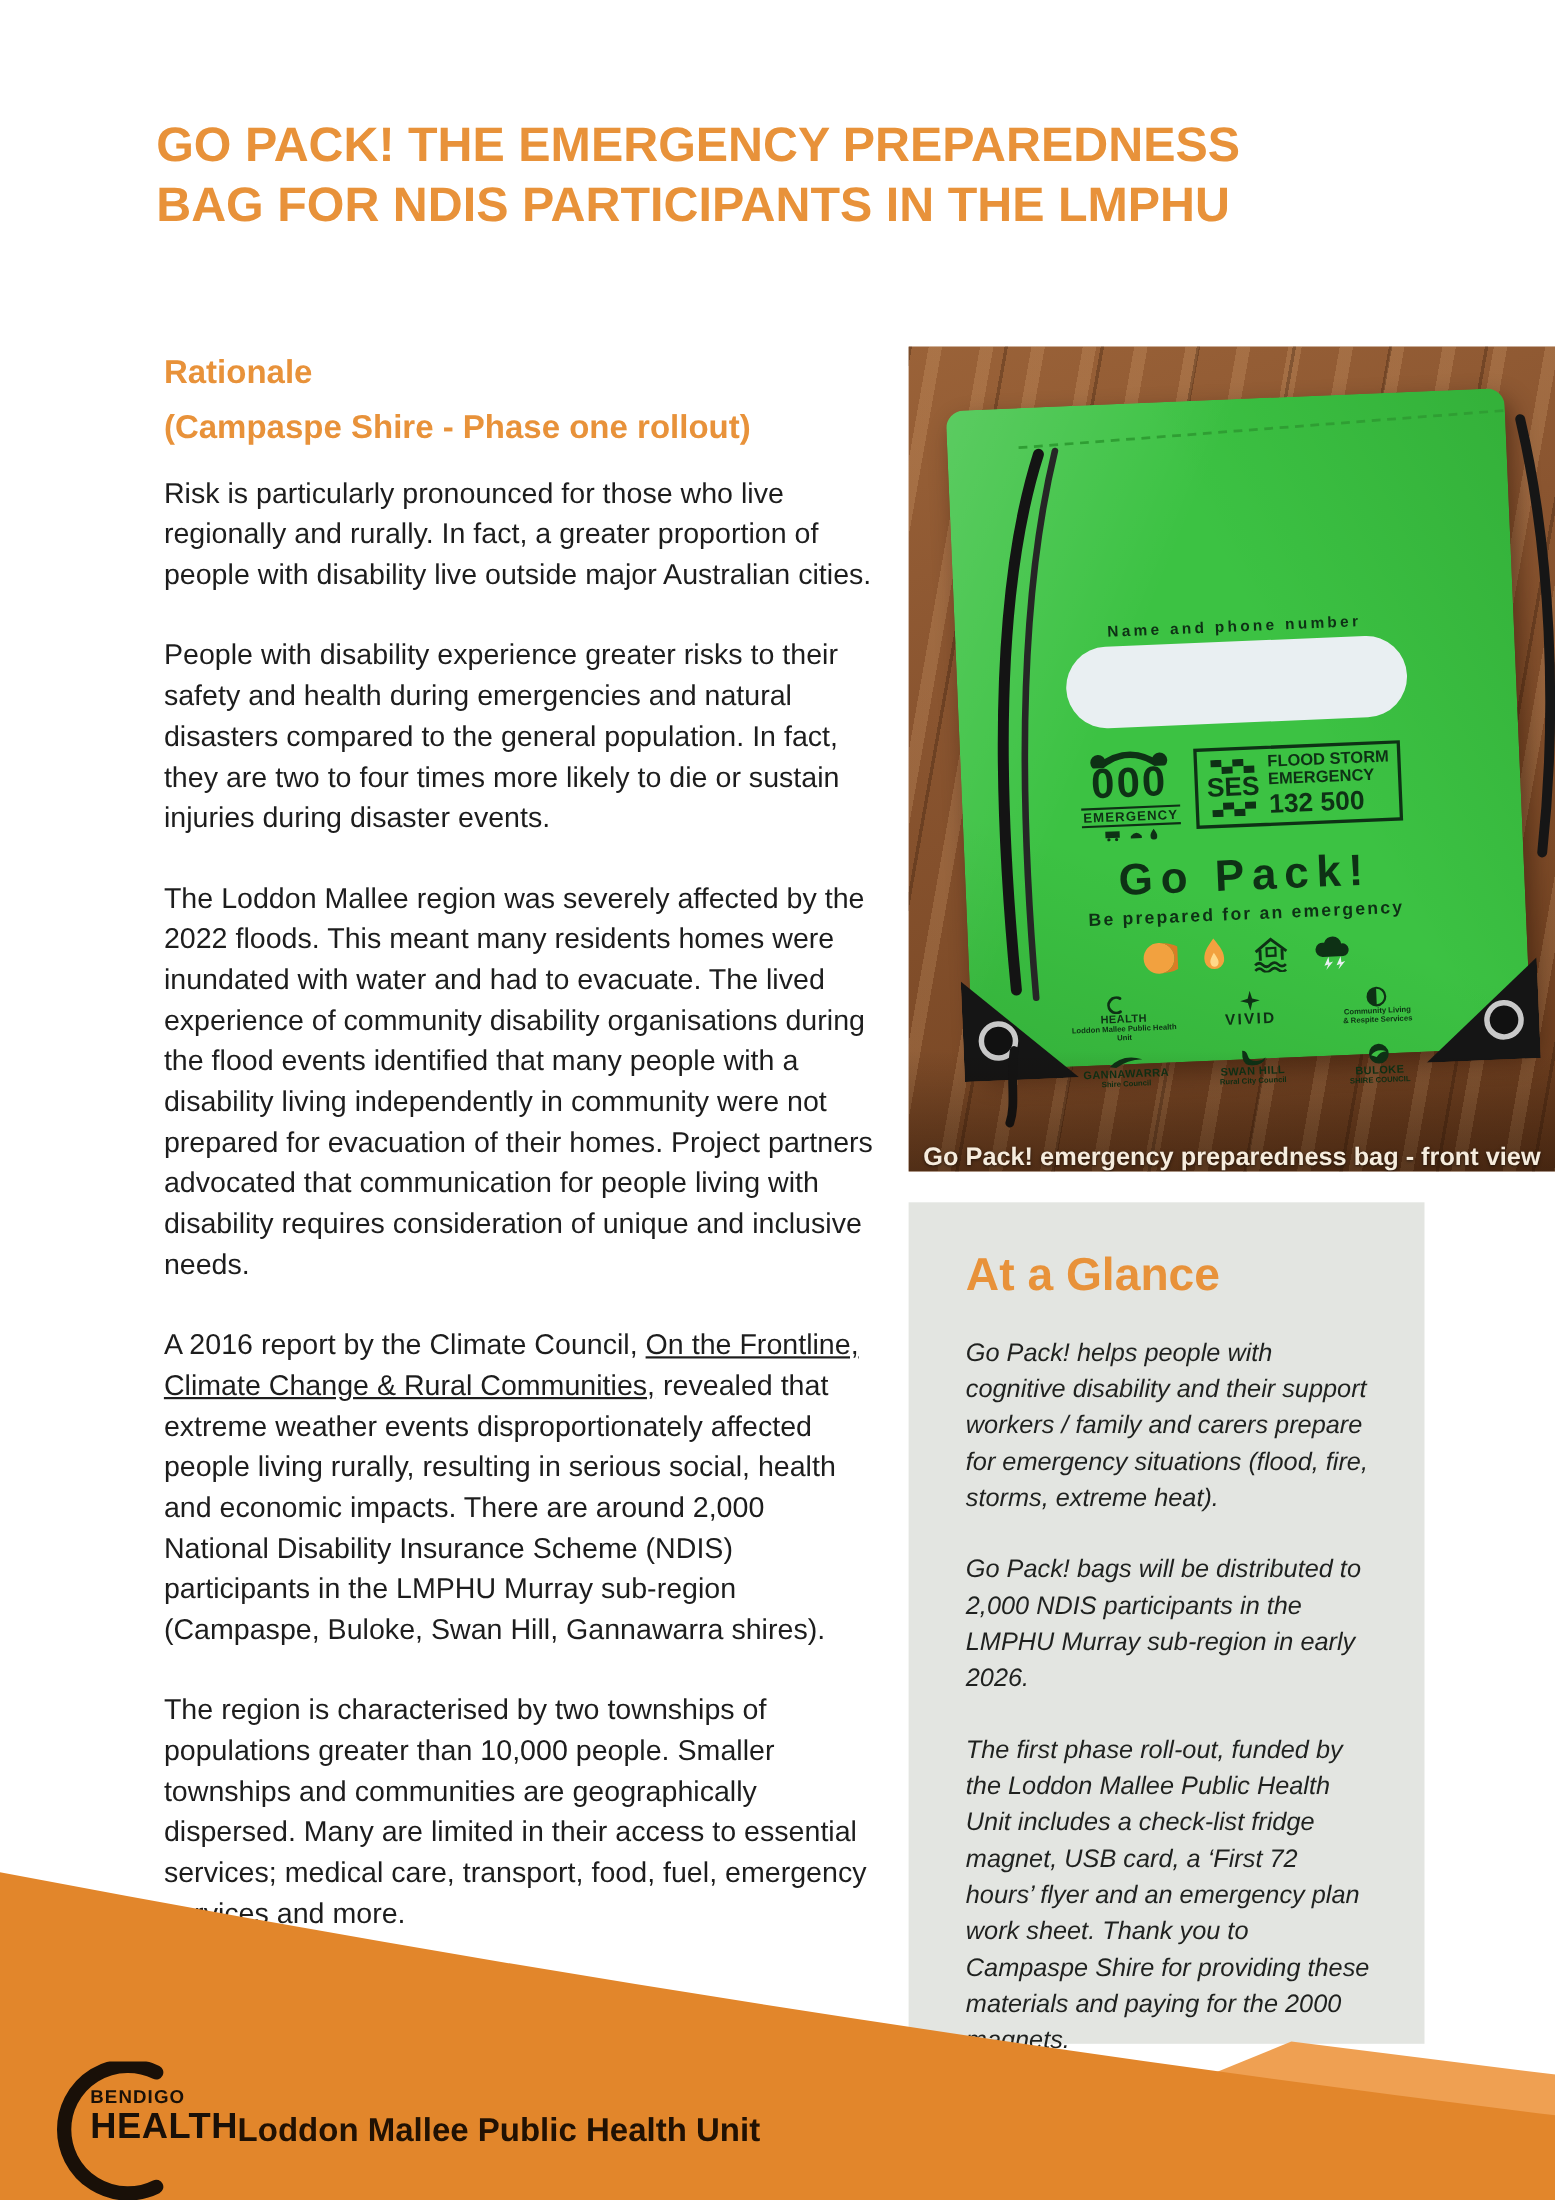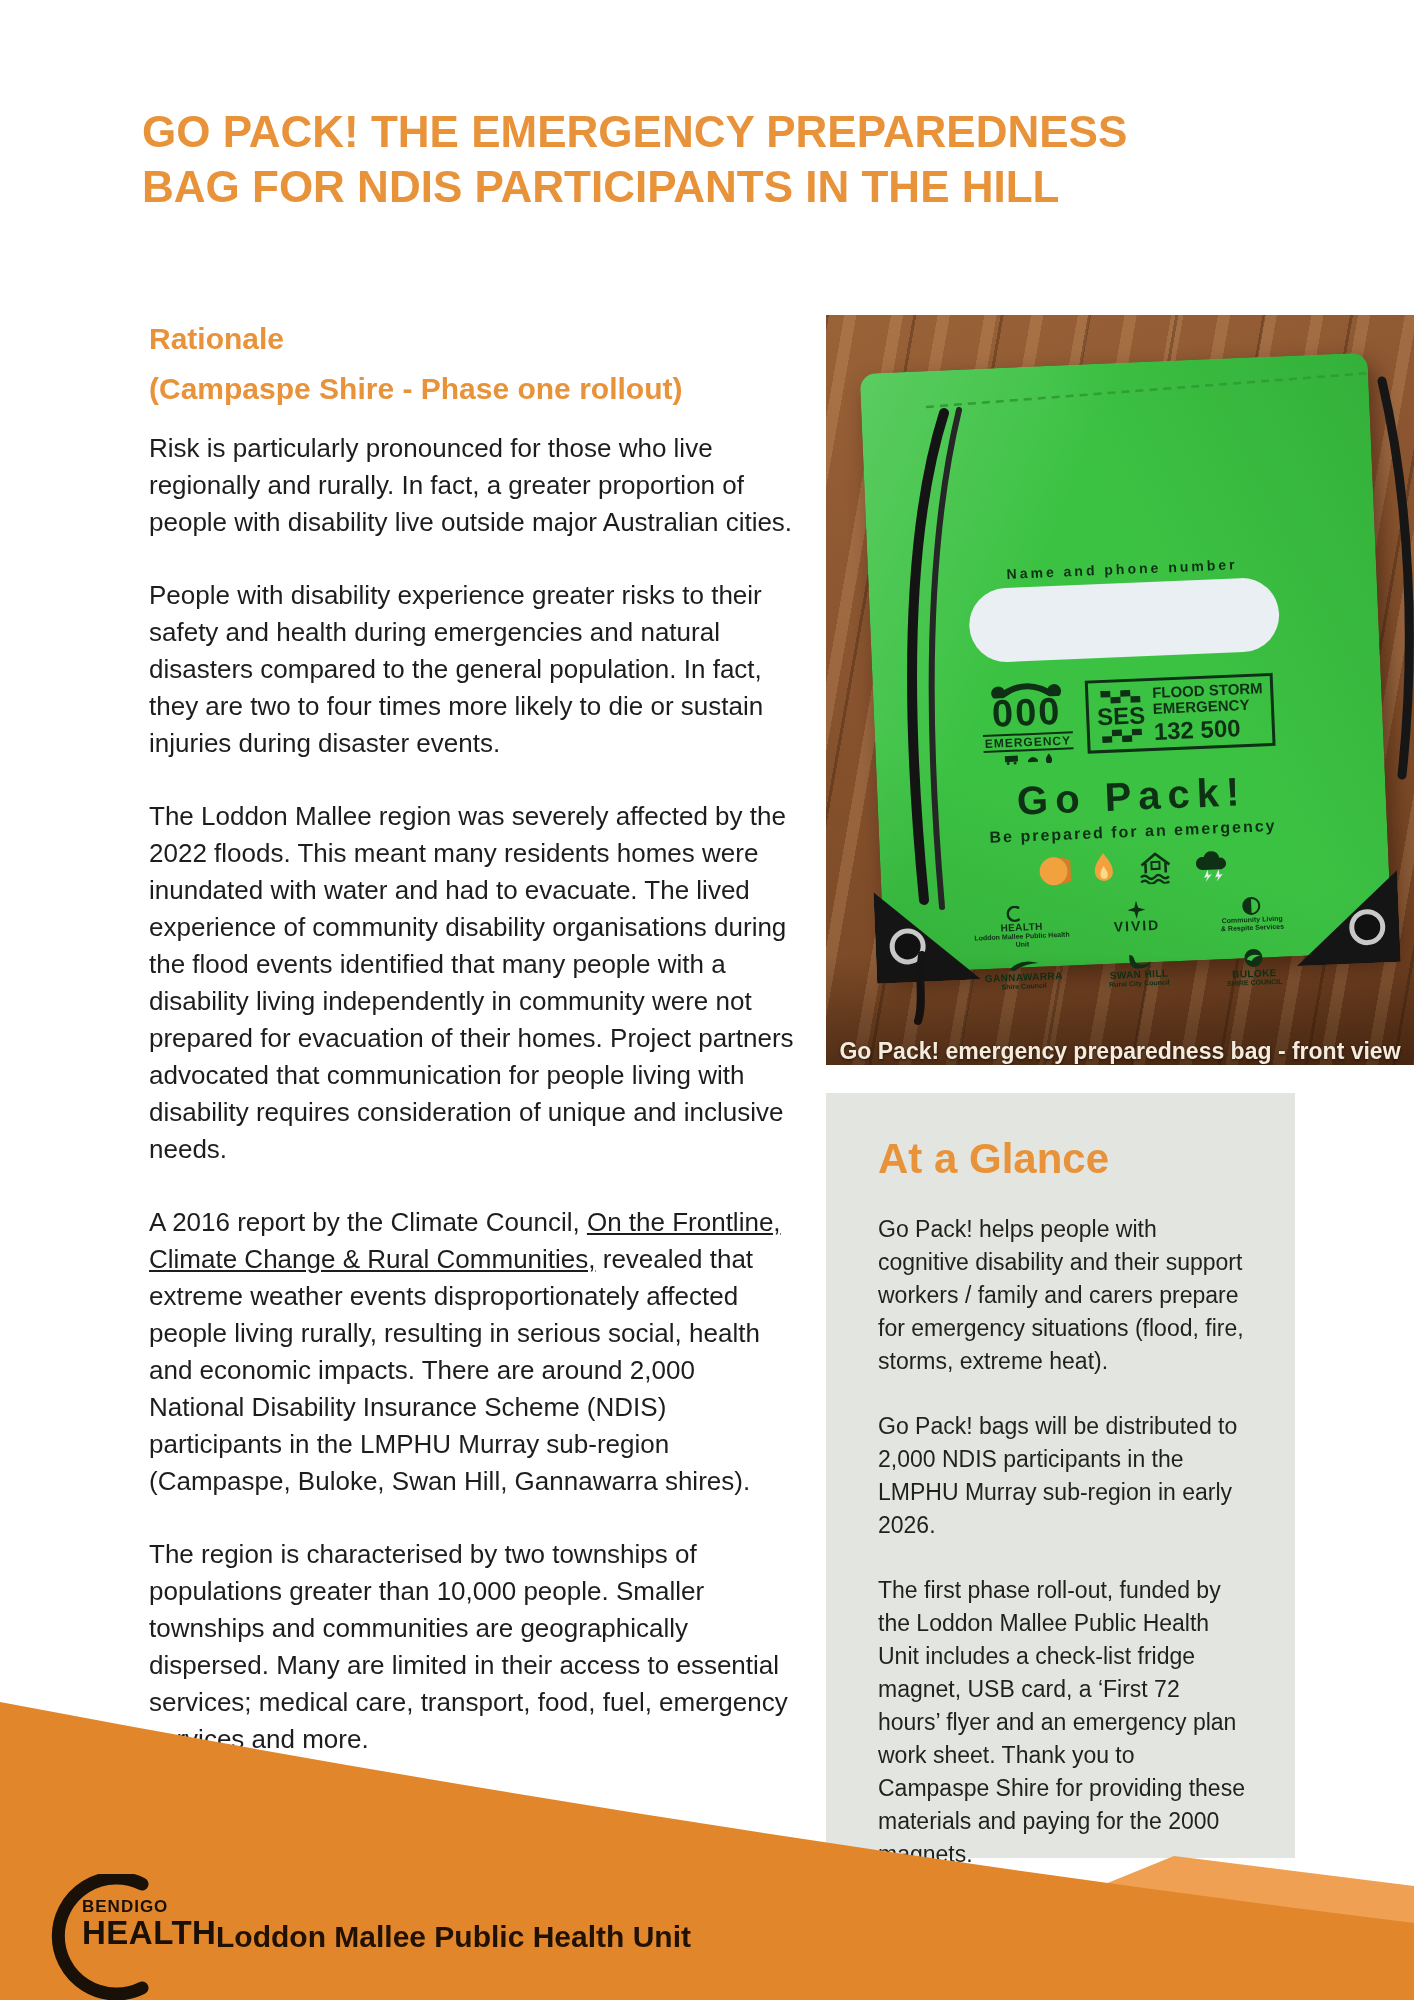--- a/index.html
+++ b/index.html
@@ -67,40 +67,40 @@
   .partners{display:grid;grid-template-columns:1fr 1fr 1fr;row-gap:10px;column-gap:6px;align-items:start;}
   .partner{display:flex;flex-direction:column;align-items:center;line-height:1.1;}
   .partner .p-main{font-size:10px;font-weight:900;letter-spacing:.4px;}
   .partner .p-sub{font-size:7px;font-weight:bold;}
   .partner .p-vivid{font-size:14px;font-weight:900;letter-spacing:2px;}
 
   
   .glance{position:absolute;left:826px;top:1093px;width:469px;height:765px;box-sizing:border-box;
           background:#E3E5E1;padding:42px 50px 30px 52px;}
   .glance h2{margin:0 0 30px 0;color:#E8923A;font-size:42px;font-weight:bold;}
-  .glance p{margin:0 0 32px 0;font-size:23px;line-height:33px;color:#1f211f;}
+  .glance p{margin:0 0 32px 0;font-size:23px;line-height:33px;color:#1f211f;font-style:italic;}
   .glance p.bold{font-weight:bold;}
 
   
   .footer-art{position:absolute;left:0;top:1600px;}
   .brand{position:absolute;left:46px;top:1874px;width:640px;height:130px;}
   .brand-swoosh{position:absolute;left:0;top:0;}
   .brand-text{position:absolute;left:36px;top:24px;color:#191008;line-height:1;}
   .brand-text .b1{font-size:17px;font-weight:900;letter-spacing:1px;}
   .brand-text .b2{font-size:33px;font-weight:900;letter-spacing:.5px;margin-top:1px;}
   .brand-unit{position:absolute;left:170px;top:46px;font-size:30px;font-weight:600;color:#211103;
               white-space:nowrap;}
 </style>
 </head>
 <body>
 
 <div class="page">
 
   <h1 class="title"><span>GO PACK! THE EMERGENCY PREPAREDNESS</span><br>
-    <span>BAG FOR NDIS PARTICIPANTS IN THE HILL</span><br>
+    <span>BAG FOR NDIS PARTICIPANTS IN THE LMPHU</span><br>
   </h1>
 
   <div class="left-col">
     <h2>Rationale</h2>
     <h3>(Campaspe Shire - Phase one rollout)</h3>
     <p>Risk is particularly pronounced for those who live regionally and rurally. In fact, a greater proportion of people with disability live outside major Australian cities.</p>
     <p>People with disability experience greater risks to their safety and health during emergencies and natural disasters compared to the general population. In fact, they are two to four times more likely to die or sustain injuries during disaster events.</p>
     <p>The Loddon Mallee region was severely affected by the 2022 floods. This meant many residents homes were inundated with water and had to evacuate. The lived experience of community disability organisations during the flood events identified that many people with a disability living independently in community were not prepared for evacuation of their homes. Project partners advocated that communication for people living with disability requires consideration of unique and inclusive needs.</p>
     <p><span>A 2016 report by the Climate Council, </span><a class="report-link">On the Frontline, Climate Change &amp; Rural Communities,</a><span> revealed that extreme weather events disproportionately affected people living rurally, resulting in serious social, health and economic impacts. There are around 2,000 National Disability Insurance Scheme (NDIS) participants in the LMPHU Murray sub-region (Campaspe, Buloke, Swan Hill, Gannawarra shires).</span></p>
     <p>The region is characterised by two townships of populations greater than 10,000 people. Smaller townships and communities are geographically dispersed. Many are limited in their access to essential services; medical care, transport, food, fuel, emergency services and more.</p>

